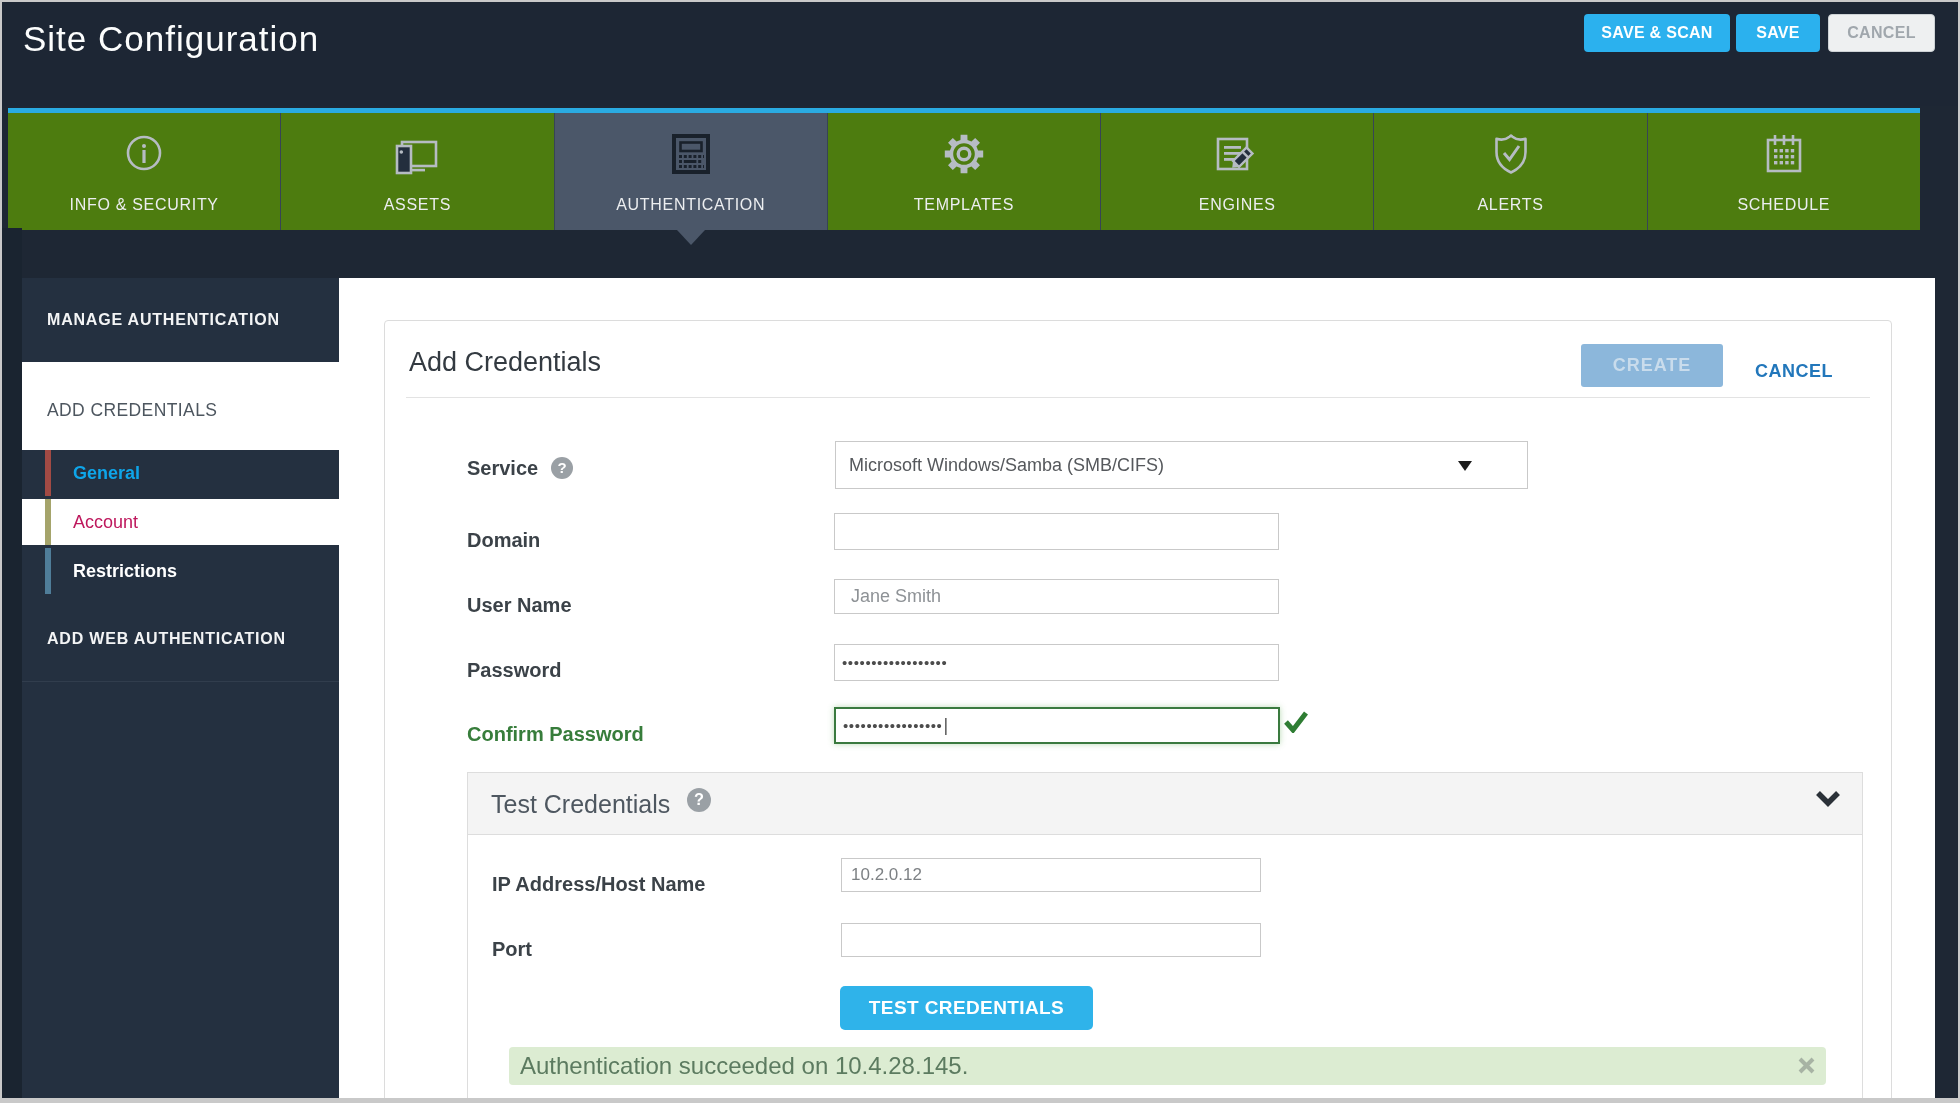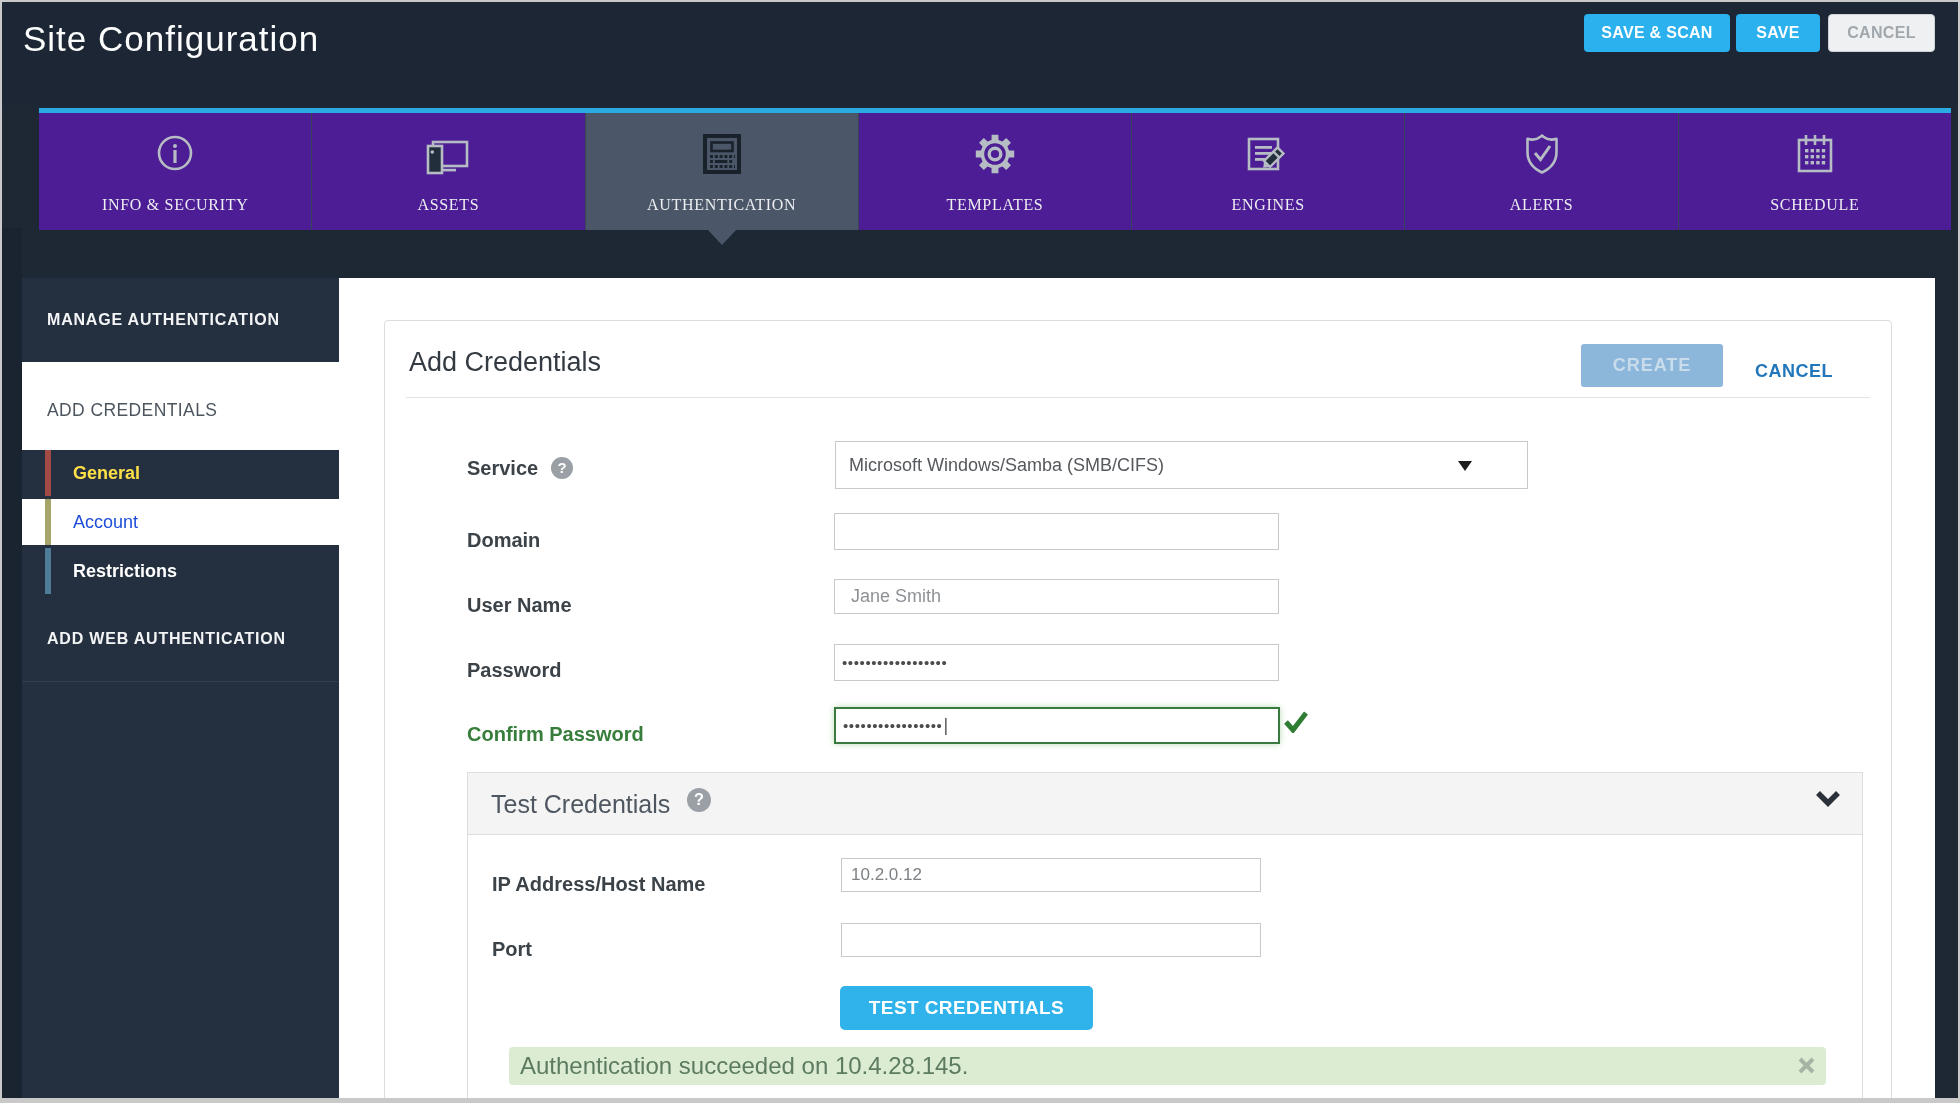--- a/index.html
+++ b/index.html
@@ -8,41 +8,41 @@
 
 
 #hdr { position:absolute; left:0; top:0; width:100%; height:104px; background:#1d2634; }
 #hdr h1 { position:absolute; left:21px; top:19px; font-size:35px; line-height:36px; font-weight:400; color:#fcfdfd; letter-spacing:1px; }
 .hbtn { position:absolute; top:12px; height:38px; border-radius:4px; font-size:16px; font-weight:700; letter-spacing:0.3px; text-align:center; line-height:38px; color:#fff; }
 #b-ss { left:1582px; width:146px; background:#2bb1ee; }
 #b-s  { left:1734px; width:84px;  background:#2bb1ee; }
 #b-c  { left:1826px; width:107px; background:#eef0f1; color:#a0a7ad; border:1px solid #cdd2d5; line-height:36px; }
 
 
-#tabs { position:absolute; left:37px; top:106px; width:1912px; height:122px; border-top:5px solid #2aabe2; background:#4c1d95; display:flex;font-family:Liberation Serif, serif; }
+#tabs { position:absolute; left:6px; top:106px; width:1912px; height:122px; border-top:5px solid #2aabe2; background:#4d7c0f; display:flex; }
 .tab { flex:1 1 0; position:relative; border-right:1px solid #374455; }
 .tab:last-child { border-right:none; }
 .tab .ic { position:absolute; left:50%; top:20px; transform:translateX(-50%); }
 .tab .lbl { position:absolute; left:0; right:0; bottom:16px; text-align:center; font-size:16px; color:#eceef0; letter-spacing:0.7px; }
 .tab.active { background:#4b5769; }
 .tab.active:after { content:""; position:absolute; left:50%; bottom:-15px; margin-left:-14px; border-left:14px solid transparent; border-right:14px solid transparent; border-top:15px solid #4b5769; }
 
 
 #lstrip { position:absolute; left:0; top:226px; width:20px; bottom:0; background:#1a2430; }
 #sidebar { position:absolute; left:20px; top:276px; width:317px; bottom:0; background:#243040; }
 #main { position:absolute; left:337px; top:276px; width:1596px; bottom:0; background:#ffffff; }
 
 
 .snavhead { height:84px; display:flex; align-items:center; padding-left:25px; font-size:16px; font-weight:700; color:#f3f4f5; letter-spacing:0.8px; }
 #addcred { height:88px; background:#ffffff; display:flex; align-items:center; padding-left:25px; padding-top:9px; font-size:17.5px; font-weight:400; color:#4d565f; letter-spacing:0.4px; }
 .srow { position:relative; height:46px; margin-bottom:3px; display:flex; align-items:center; padding-left:51px; font-size:18px; }
 .srow .bar { position:absolute; left:23px; top:0; bottom:0; width:6px; }
-#r-gen { font-weight:700; color:#fde047; }
+#r-gen { font-weight:700; color:#0ea5e9; }
 #r-gen .bar { background:#a24a44; }
-#r-acc { background:#fff; color:#1d4ed8; margin-top:0; }
+#r-acc { background:#fff; color:#be185d; margin-top:0; }
 #r-acc .bar { background:#a5a46b; }
 #r-res { font-weight:700; color:#fff; }
 #r-res .bar { background:#4f7d99; }
 #addweb { height:84px; display:flex; align-items:center; padding-left:25px; font-size:16px; font-weight:700; color:#f3f4f5; letter-spacing:0.8px; }
 #ssep { border-top:1px solid #313d4d; }
 
 
 #card { position:absolute; left:45px; top:42px; width:1508px; height:1300px; background:#fff; border:1px solid #dcdcdc; border-radius:4px; }
 #card h2 { position:absolute; left:24px; top:26px; font-size:27px; line-height:30px; font-weight:400; color:#333a41; }
 #create { position:absolute; left:1196px; top:23px; width:142px; height:43px; background:#8cb7db; border-radius:3px; color:#c9dcec; font-size:18px; font-weight:700; letter-spacing:1px; text-align:center; line-height:43px; }

